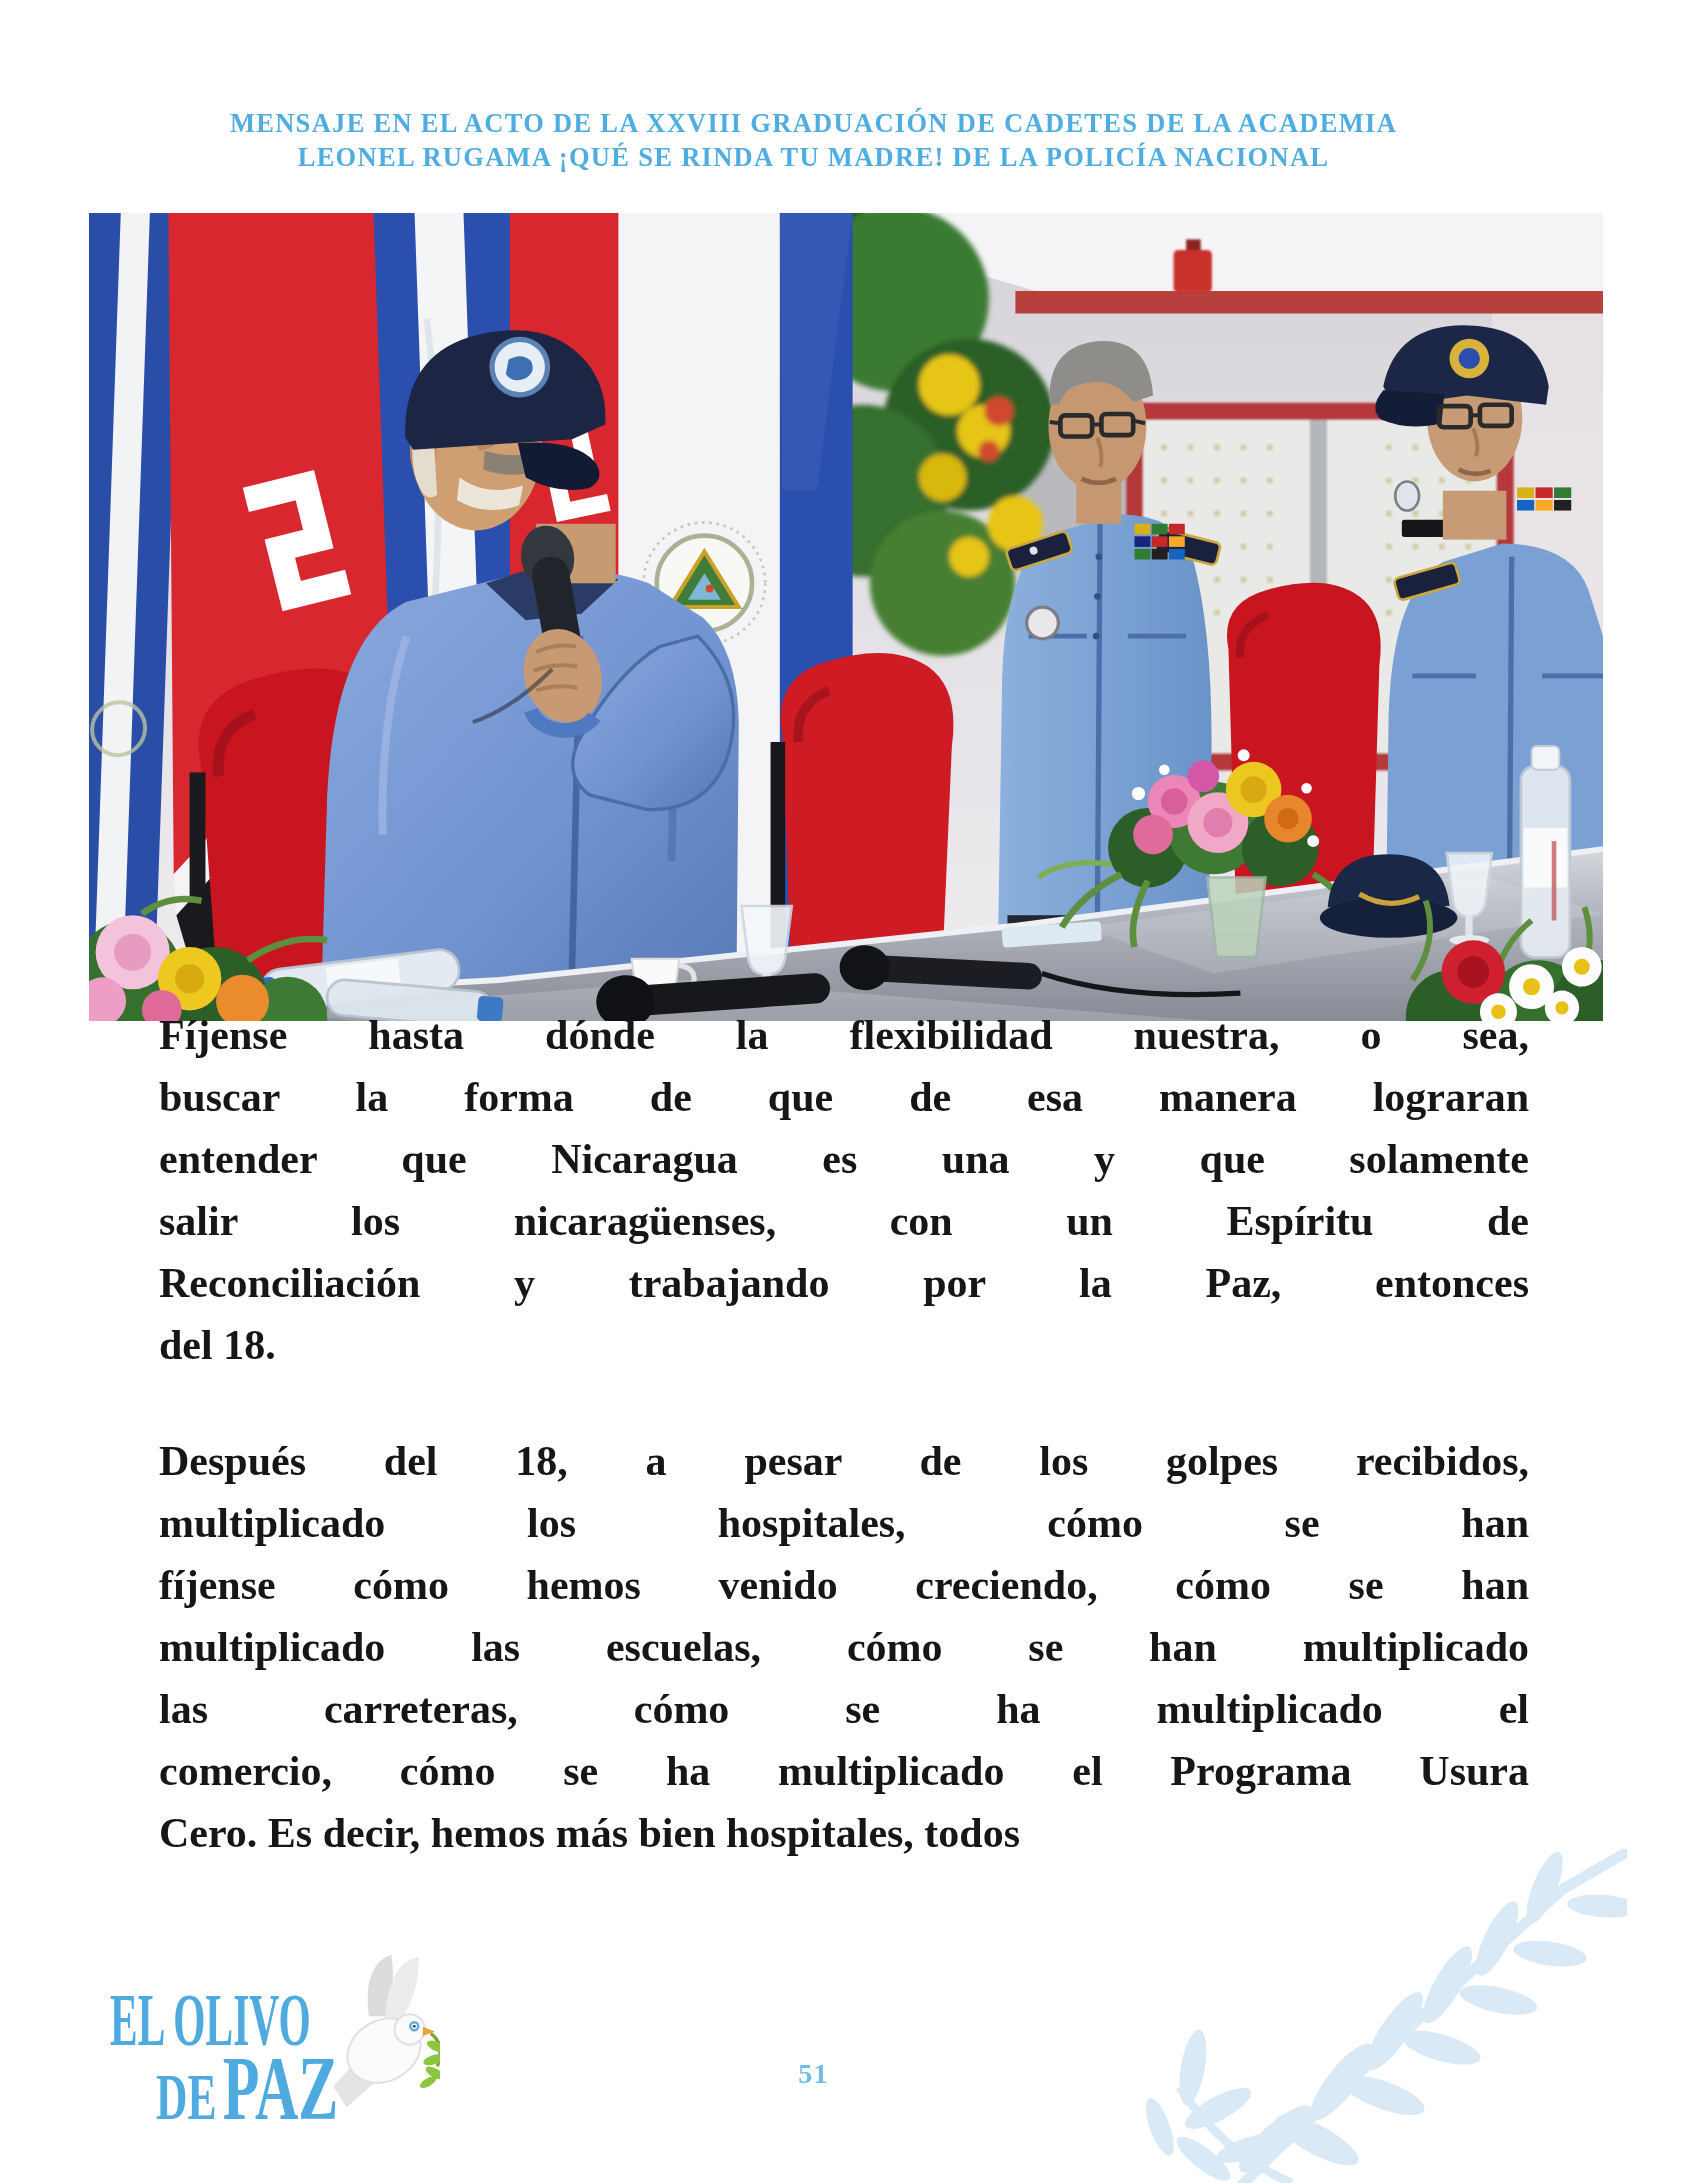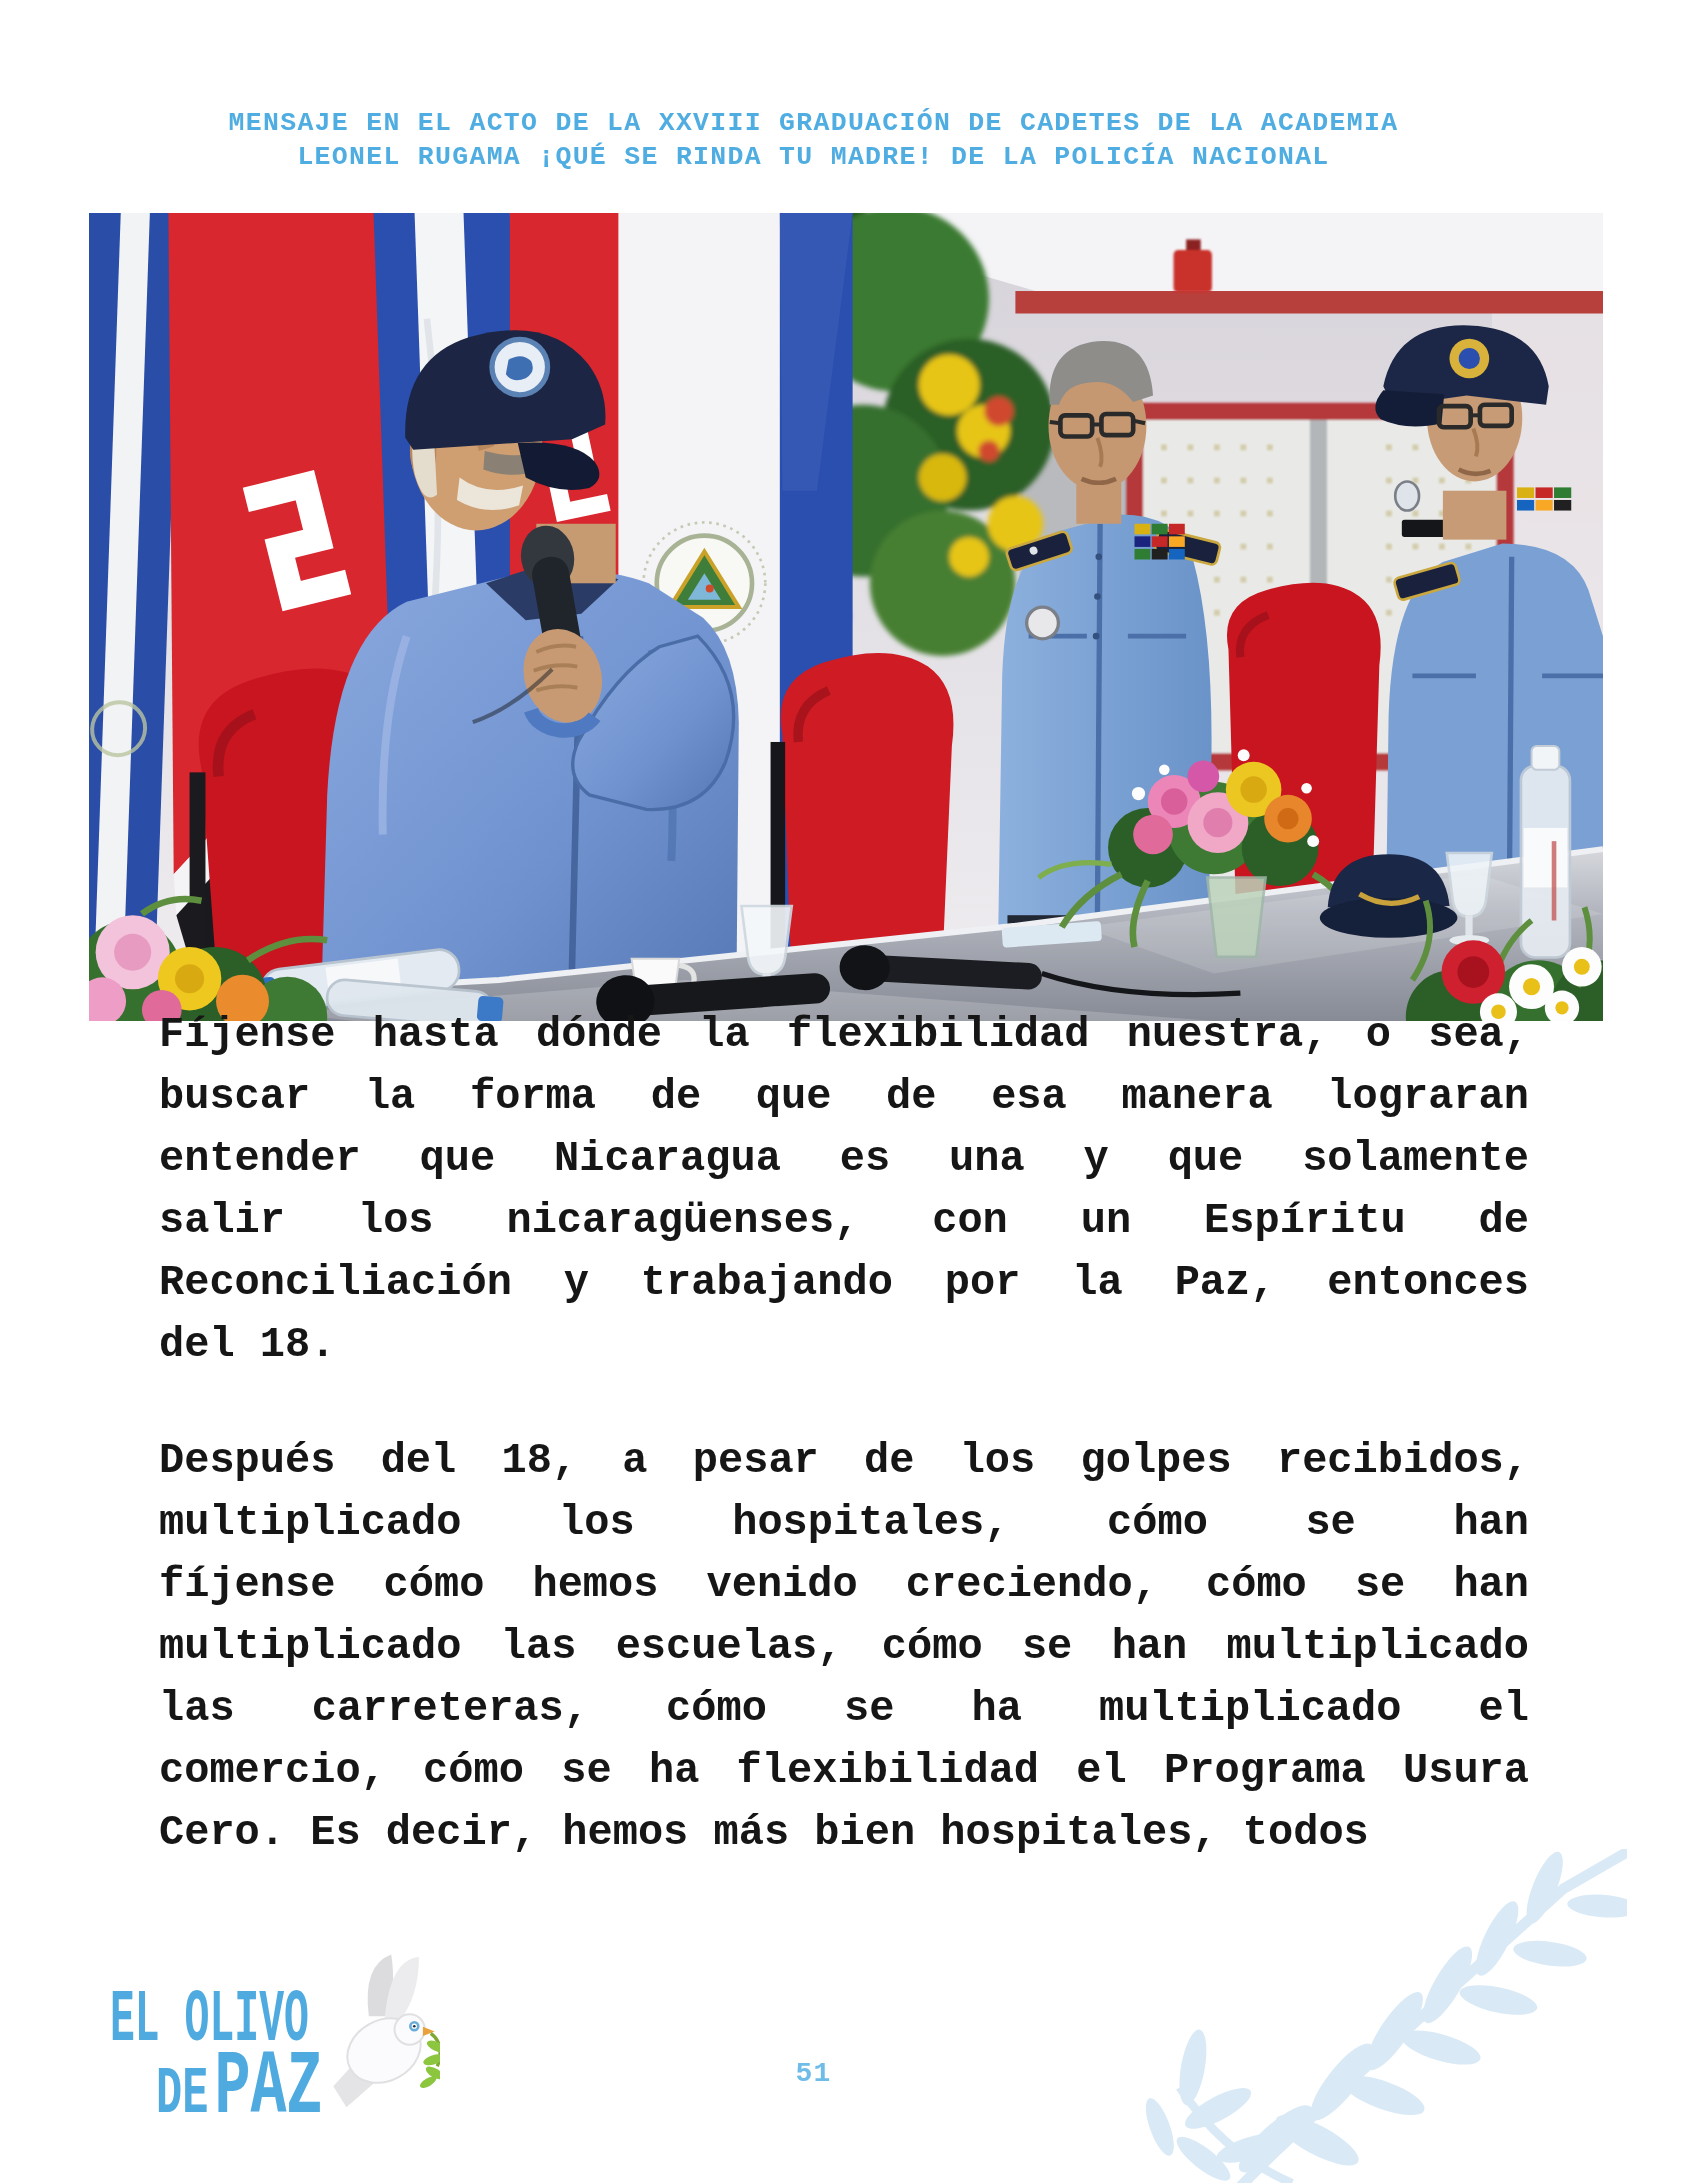--- a/index.html
+++ b/index.html
@@ -1,18 +1,18 @@
 <!DOCTYPE html>
 <html style="font-size:10.6px"><head>
 <meta charset="utf-8">
 <style>
   html,body { margin:0; padding:0; background:#ffffff; }
   .page {
     position:relative; width:1627px; height:2183px; background:#ffffff;
-    overflow:hidden; font-family:Liberation Mono, monospace;
+    overflow:hidden; font-family:Liberation Serif, serif;
   }
   
   .header { position:absolute; left:0; right:0; top:106px; text-align:center;
     color:#4fade1; font-weight:bold; font-size:26.5px; line-height:34px; letter-spacing:1.3px; }
   
   .photo { position:absolute; left:89px; top:213px; width:1514px; height:808px; margin:0; }
   .photo svg { display:block; width:100%; height:100%; }
   
   .speech { position:absolute; left:159px; top:1004px; width:1370px;
     font-size:42px; font-weight:bold; color:#161616; }
@@ -455,21 +455,21 @@
         <div class="bodyline">salir los nicaragüenses, con un Espíritu de</div>
         <div class="bodyline">Reconciliación y trabajando por la Paz, entonces</div>
         <div class="bodyline">del 18.</div>
       </div>
     <div class="para">
         <div class="bodyline">Después del 18, a pesar de los golpes recibidos,</div>
         <div class="bodyline">multiplicado los hospitales, cómo se han</div>
         <div class="bodyline">fíjense cómo hemos venido creciendo, cómo se han</div>
         <div class="bodyline">multiplicado las escuelas, cómo se han multiplicado</div>
         <div class="bodyline">las carreteras, cómo se ha multiplicado el</div>
-        <div class="bodyline">comercio, cómo se ha flexibilidad el Programa Usura</div>
+        <div class="bodyline">comercio, cómo se ha multiplicado el Programa Usura</div>
         <div class="bodyline">Cero. Es decir, hemos más bien hospitales, todos</div>
       </div>
   </main>
 
   <div class="logo-line1">EL OLIVO</div>
   <div class="logo-line2">
     <span class="logo-de">DE</span><span class="logo-paz">PAZ</span>
   </div>
 
   <svg class="dove" viewBox="0 0 170 240">

